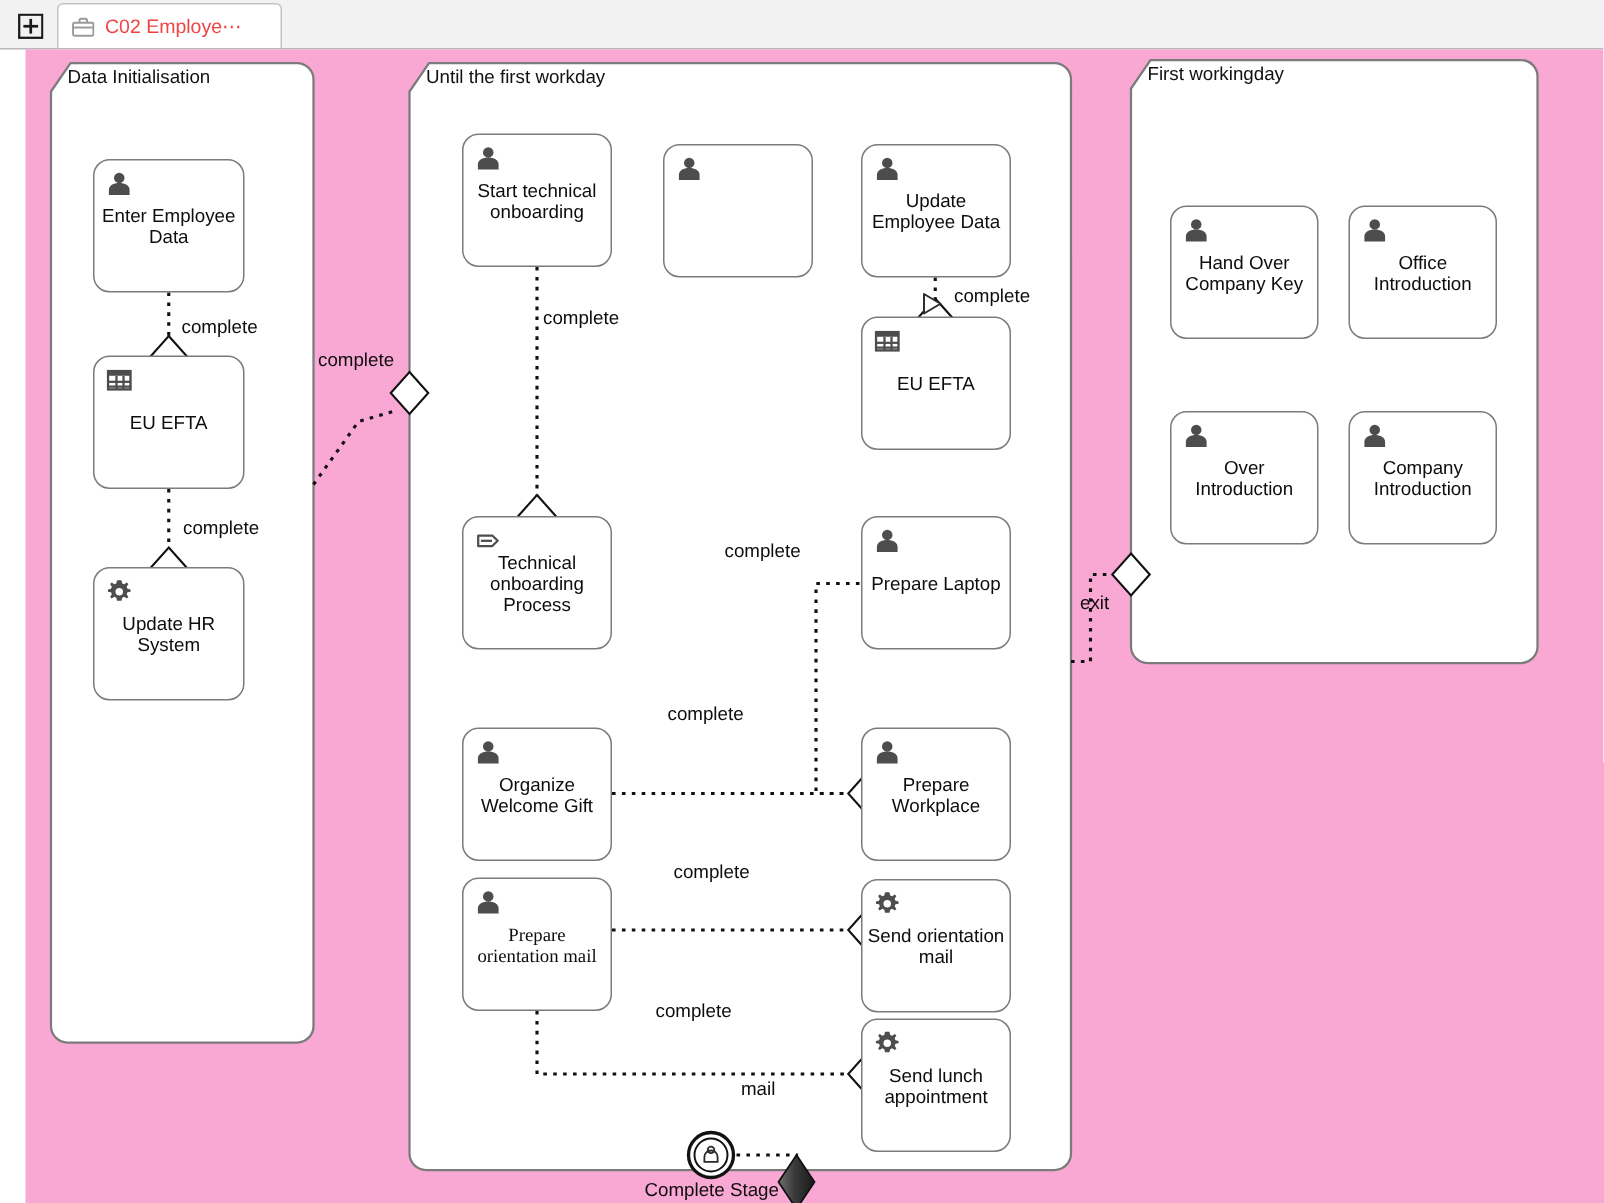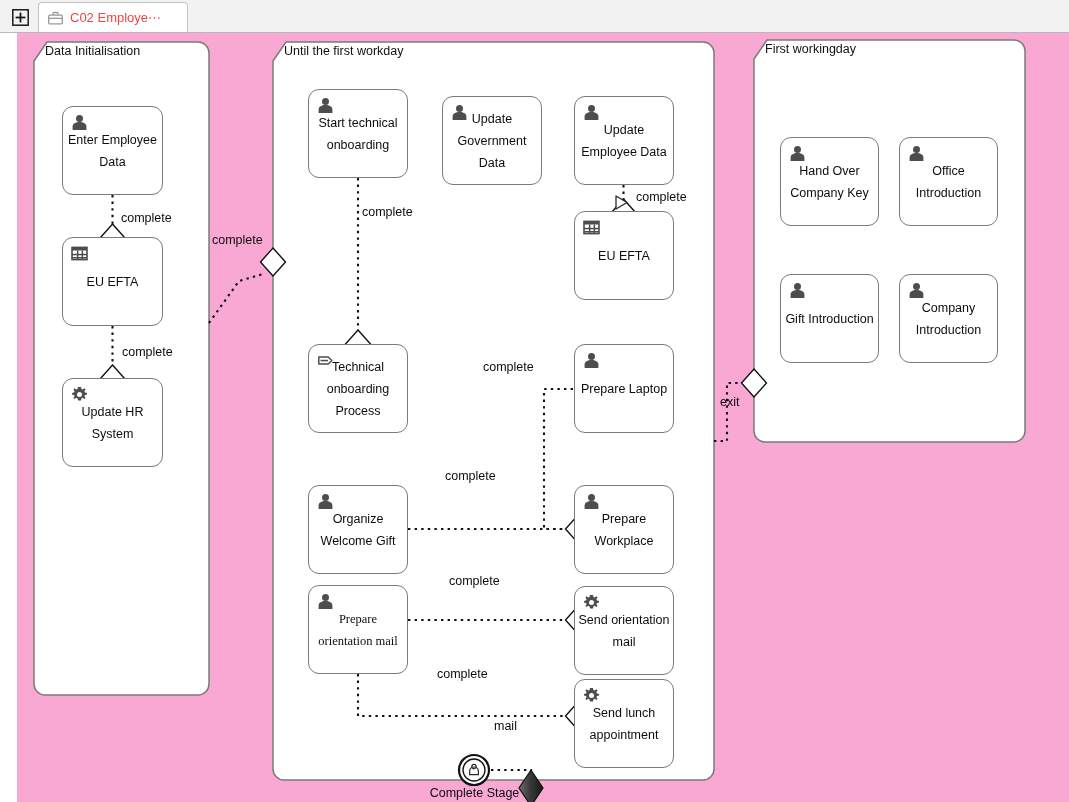--- a/index.html
+++ b/index.html
@@ -77,21 +77,21 @@
     position: absolute;
     box-sizing: border-box;
     border: 1.4px solid #7b7b7b;
     border-radius: 11px;
     background: #ffffff;
     display: flex;
     align-items: center;
     justify-content: center;
     text-align: center;
     font-size: 12.5px;
-    line-height: 22px;
+    line-height: 14px;
     color: #0d0d0d;
     padding: 4px 3px;
   }
   .node .node-label { pointer-events: none; }
   .node-icon {
     position: absolute;
     left: 8px; top: 7px;
     width: 17px; height: 17px;
     display: block;
   }
@@ -247,21 +247,20 @@
         <path d="M1.6 16 V12.6 C1.6 9.6 4.7 8 8.5 8 C12.3 8 15.4 9.6 15.4 12.6 V16 Z" fill="#4d4d4d"></path>
       </svg>
       <span class="node-label">Start technical onboarding</span>
     </div>
 
     <div class="node" style="left:425px; top:63px; width:100px; height:89px;">
       <svg class="node-icon" viewBox="0 0 17 17">
         <circle cx="8.5" cy="4.6" r="3.5" fill="#4d4d4d"></circle>
         <path d="M1.6 16 V12.6 C1.6 9.6 4.7 8 8.5 8 C12.3 8 15.4 9.6 15.4 12.6 V16 Z" fill="#4d4d4d"></path>
       </svg>
-      <span class="node-label">Update Government Data</span>
     </div>
 
     <div class="node" style="left:557px; top:63px; width:100px; height:89px;">
       <svg class="node-icon" viewBox="0 0 17 17">
         <circle cx="8.5" cy="4.6" r="3.5" fill="#4d4d4d"></circle>
         <path d="M1.6 16 V12.6 C1.6 9.6 4.7 8 8.5 8 C12.3 8 15.4 9.6 15.4 12.6 V16 Z" fill="#4d4d4d"></path>
       </svg>
       <span class="node-label">Update Employee Data</span>
     </div>
 
@@ -347,21 +346,21 @@
         <path d="M1.6 16 V12.6 C1.6 9.6 4.7 8 8.5 8 C12.3 8 15.4 9.6 15.4 12.6 V16 Z" fill="#4d4d4d"></path>
       </svg>
       <span class="node-label">Office Introduction</span>
     </div>
 
     <div class="node" style="left:763px; top:241px; width:99px; height:89px;">
       <svg class="node-icon" viewBox="0 0 17 17">
         <circle cx="8.5" cy="4.6" r="3.5" fill="#4d4d4d"></circle>
         <path d="M1.6 16 V12.6 C1.6 9.6 4.7 8 8.5 8 C12.3 8 15.4 9.6 15.4 12.6 V16 Z" fill="#4d4d4d"></path>
       </svg>
-      <span class="node-label">Gift Introduction</span>
+      <span class="node-label">Over Introduction</span>
     </div>
 
     <div class="node" style="left:882px; top:241px; width:99px; height:89px;">
       <svg class="node-icon" viewBox="0 0 17 17">
         <circle cx="8.5" cy="4.6" r="3.5" fill="#4d4d4d"></circle>
         <path d="M1.6 16 V12.6 C1.6 9.6 4.7 8 8.5 8 C12.3 8 15.4 9.6 15.4 12.6 V16 Z" fill="#4d4d4d"></path>
       </svg>
       <span class="node-label">Company Introduction</span>
     </div>
 

